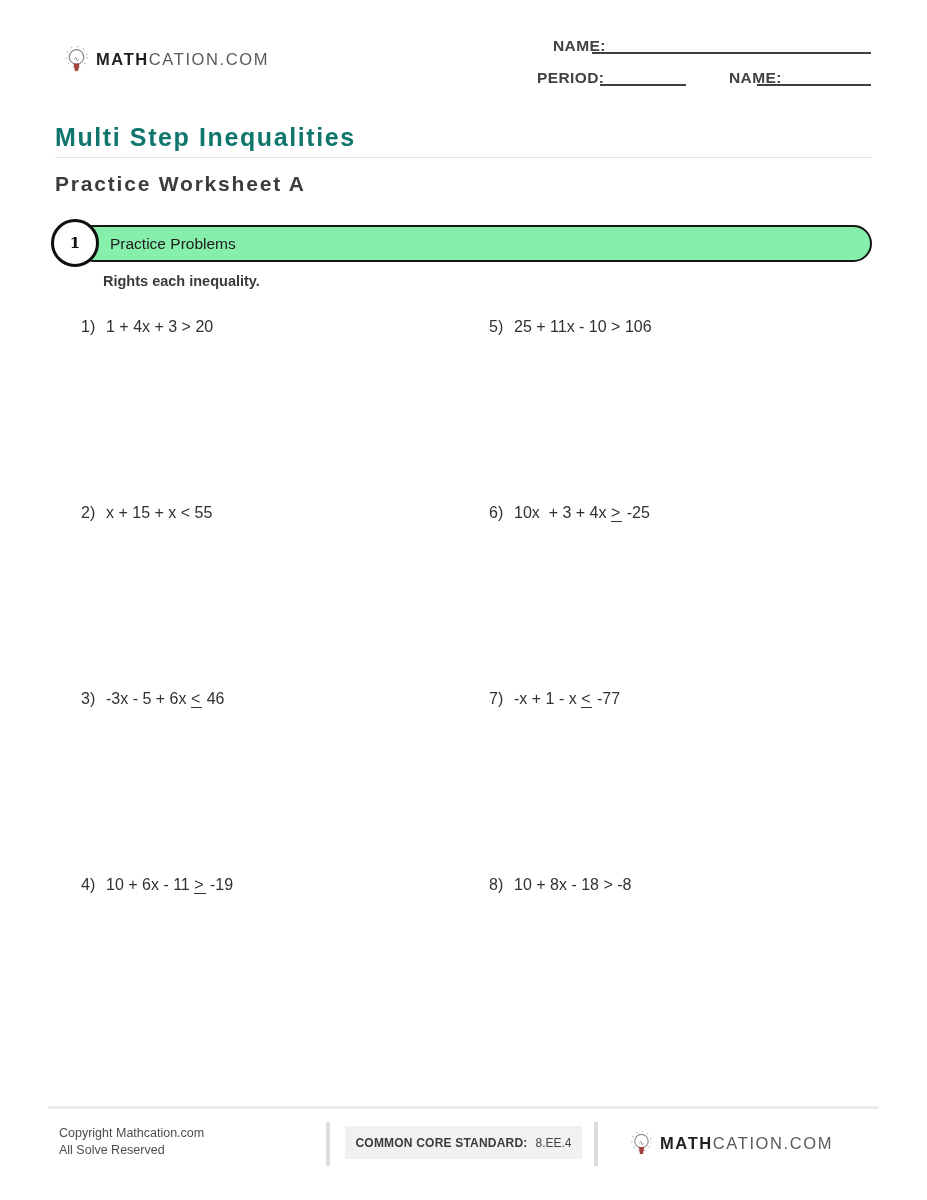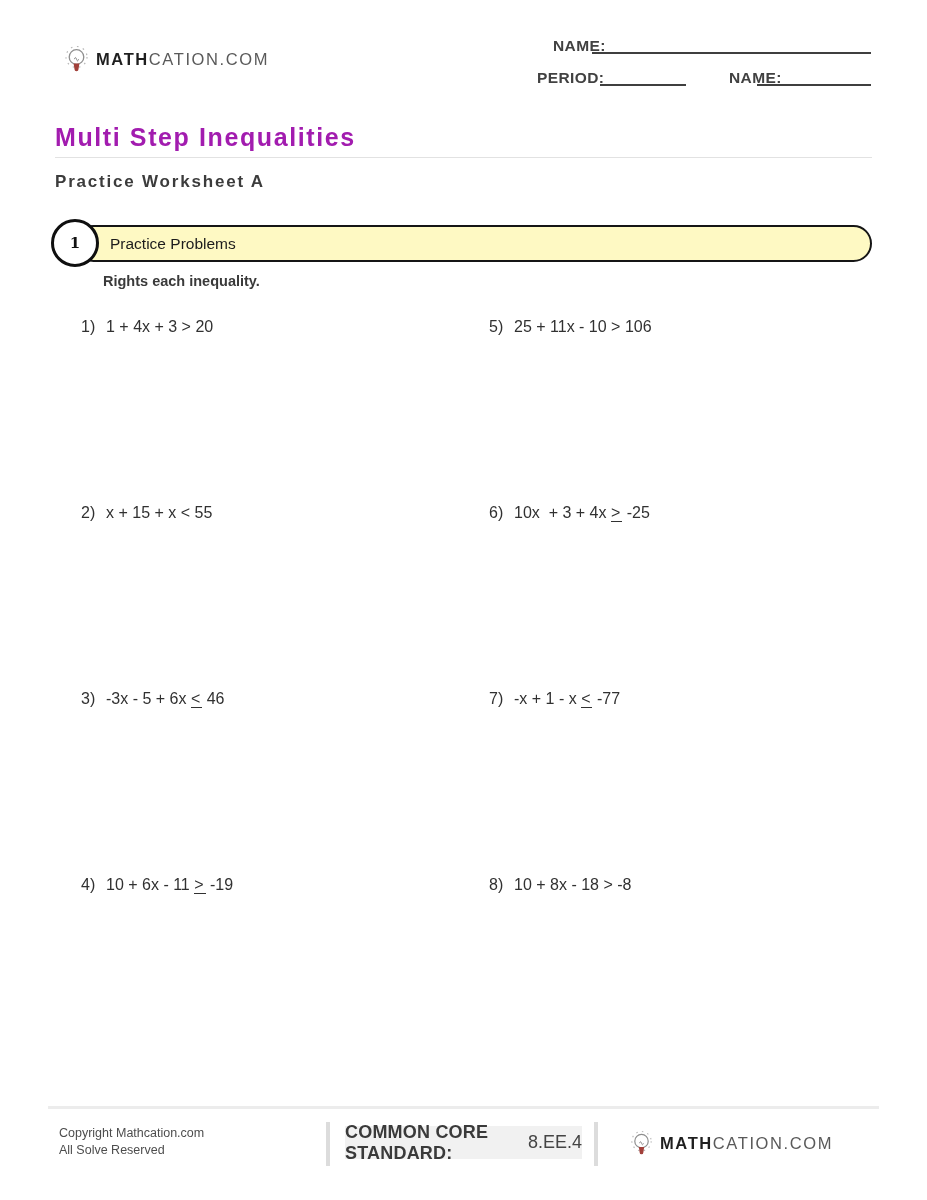--- a/index.html
+++ b/index.html
@@ -16,26 +16,26 @@
   .field-label { position:absolute; font-size:15.5px; font-weight:700; color:#414141; letter-spacing:0.4px;margin-left:28px; }
   .field-line { position:absolute; border-bottom:2px solid #3f3f3f; }
   .name-label   { left:525px; top:37px; }
   .name-line    { left:592px; top:36px; width:279px; height:18px; }
   .period-label { left:509px; top:69px; }
   .period-line  { left:600px; top:68px; width:86px;  height:18px; }
   .date-label   { left:701px; top:69px; }
   .date-line    { left:757px; top:68px; width:114px; height:18px; }
 
   
-  .doc-title { position:absolute; left:55px; top:123px; font-size:25px; font-weight:700; letter-spacing:1.6px; color:#a21caf;text-align:center; }
+  .doc-title { position:absolute; left:55px; top:123px; font-size:25px; font-weight:700; letter-spacing:1.6px; color:#0f766e;text-align:center; }
   .divider { position:absolute; left:55px; width:817px; top:157px; border-top:1px solid #e2e2e2; }
-  .doc-subtitle { position:absolute; left:55px; top:172px; font-size:17px; font-weight:700; letter-spacing:1.8px; color:#3c3c3c; }
+  .doc-subtitle { position:absolute; left:55px; top:172px; font-size:21px; font-weight:700; letter-spacing:1.8px; color:#3c3c3c; }
 
   
-  .section-pill { position:absolute; left:75px; top:225px; width:797px; height:37px; background:#fef9c3;
+  .section-pill { position:absolute; left:75px; top:225px; width:797px; height:37px; background:#86efac;
       border:2px solid #151515; border-radius:19px; display:flex; align-items:center;
       padding-left:33px; font-size:15.5px; color:#1c1c1c; }
   .section-circle { position:absolute; left:51px; top:219px; width:48px; height:48px; background:#fff;
       border:3px solid #0f0f0f; border-radius:50%; display:flex; align-items:center; justify-content:center;
       font-family:"DejaVu Serif", serif; font-weight:700; font-size:15px; color:#111; }
   .instruction { position:absolute; left:103px; top:273px; font-size:14.5px; font-weight:700; color:#3a3a3a; }
 
   
   .problems { position:absolute; left:81px; top:317px; right:20px;
       display:grid; grid-template-columns:408px 1fr; grid-auto-rows:186px; }
@@ -43,21 +43,21 @@
   .pnum { flex:none; width:25px; }
   .expr { white-space:pre; }
   .ineq { border-bottom:1.6px solid #313131; padding-right:2px; }
 
   
   .footer-rule { position:absolute; left:48px; right:48px; top:1106px; height:3px; background:#ececec; }
   .copyright { position:absolute; left:59px; top:1125px; font-size:12.5px; color:#4d4d4d; line-height:1.35; }
   .vbar { position:absolute; top:1122px; width:4px; height:44px; background:#dcdcdc; }
   .vbar-1 { left:326px; } .vbar-2 { left:594px; }
   .ccs-box { position:absolute; left:345px; top:1126px; width:237px; height:33px; background:#f1f1f1;
-      display:flex; align-items:center; justify-content:center; gap:8px; font-size:18px; }
+      display:flex; align-items:center; justify-content:center; gap:8px; font-size:12px; }
   .ccs-label { font-weight:700; color:#3a3a3a; letter-spacing:0.2px; }
   .ccs-value { color:#444444; }
   .logo-footer { position:absolute; left:630px; top:1130px; }
 
   .bulb-svg { display:block; }
 </style>
 </head>
 <body>
 
 <div class="page">

